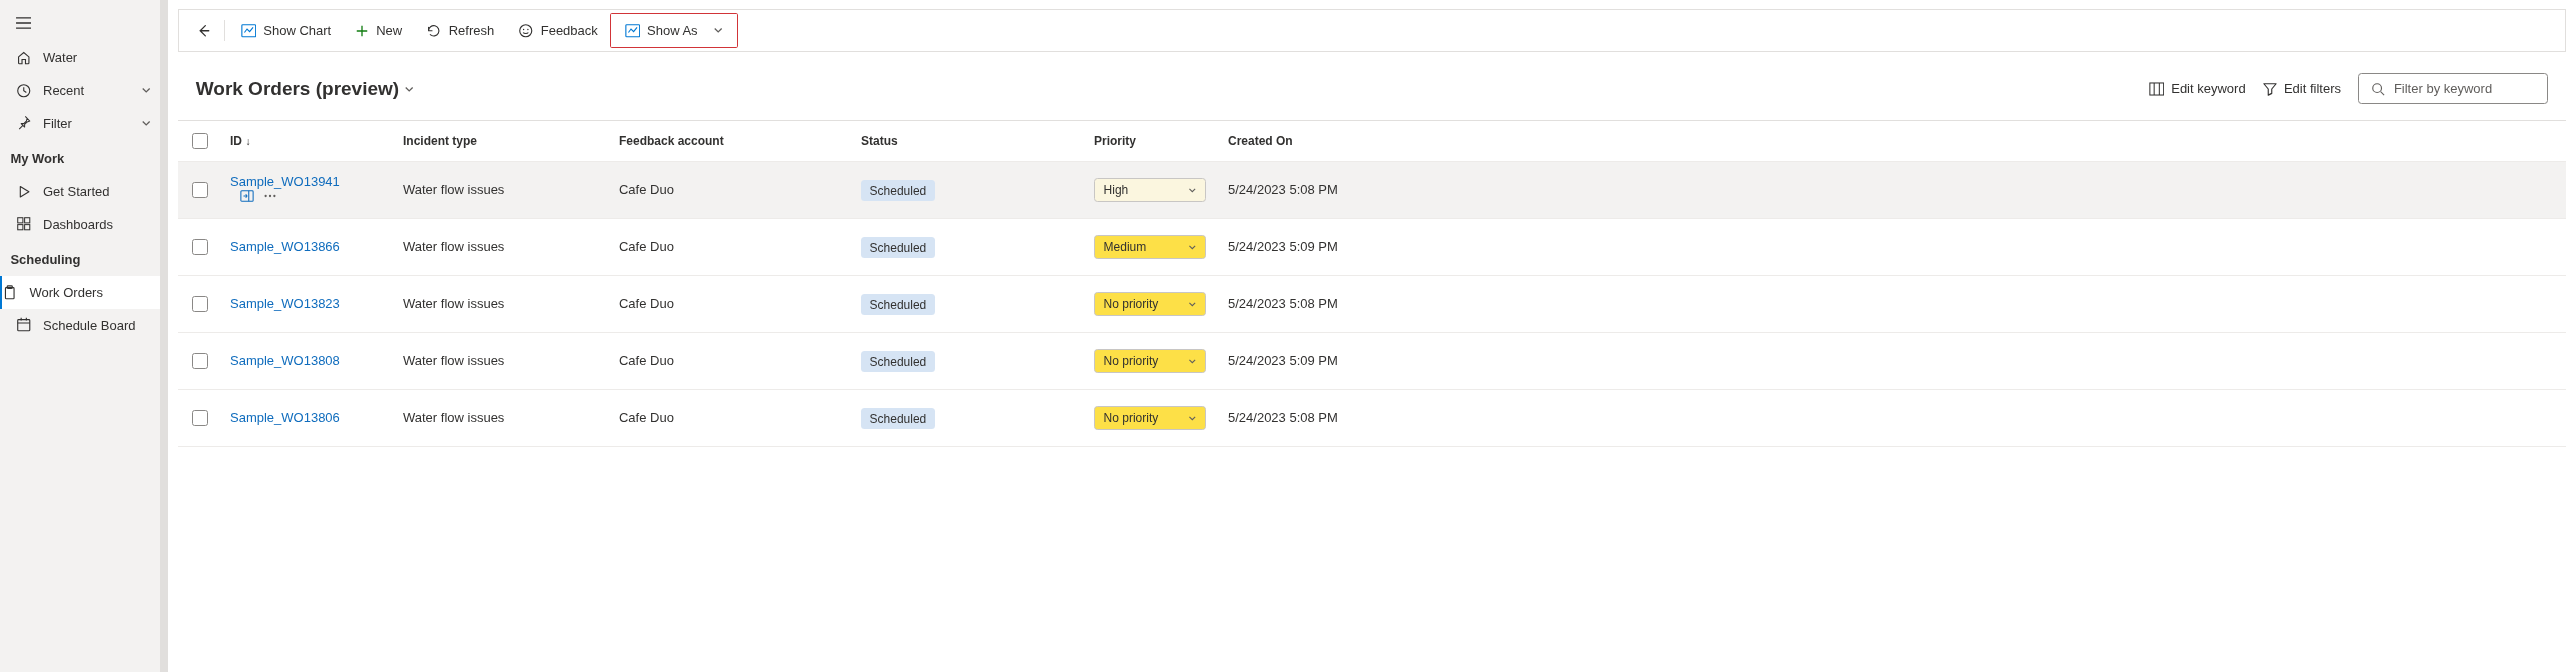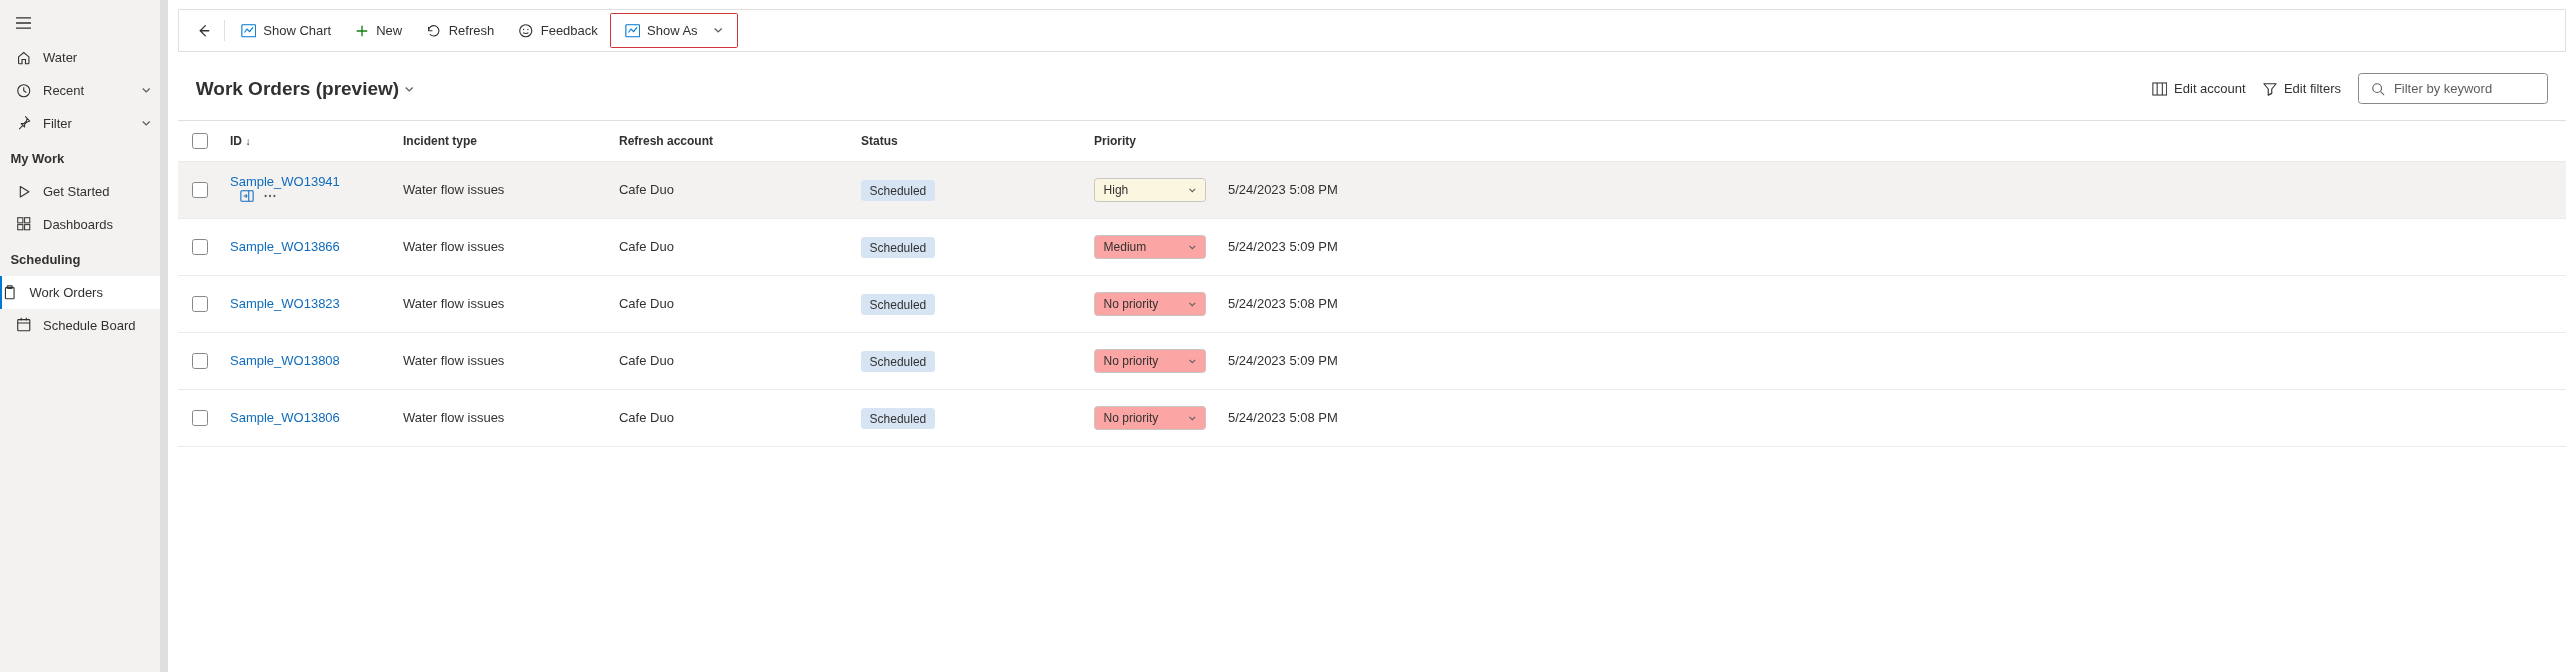--- a/index.html
+++ b/index.html
@@ -200,21 +200,21 @@
     .priority-select {
       display: flex;
       justify-content: space-between;
       align-items: center;
       border: 0.9px solid #c8c6c4;
       border-radius: 3.5px;
       padding: 4.3px 8.6px;
       width: 112px;
       font-size: 12px;
       cursor: pointer;
-      background: #fca5a5;
+      background: #fde047;
     }
     .priority-high { background: #fbf6df; }
     .sort-arrow { font-size: 10.4px; margin-left: 3.5px; }
     svg { display: block; }
   </style>
 </head>
 <body>
 
 <div class="app">
   <div class="sidebar">
@@ -376,21 +376,21 @@
         </span>
       </div>
       <div class="view-actions">
         <div class="view-action">
           <span>
             <svg width="15.5" height="14" viewBox="0 0 18 16">
                 <rect x="1" y="1" width="16" height="14" stroke="#323130" fill="none" stroke-width="1.2"></rect>
                 <path d="M6 1v14M12 1v14" stroke="#323130" stroke-width="1.2"></path>
               </svg>
           </span>
-          <span>Edit account</span>
+          <span>Edit keyword</span>
         </div>
         <div class="view-action">
           <span>
             <svg width="14" height="14" viewBox="0 0 16 16">
                 <path d="M1 2h14L10 8v5l-4 2V8L1 2z" stroke="#323130" fill="none" stroke-width="1.3" stroke-linejoin="round"></path>
               </svg>
           </span>
           <span>Edit filters</span>
         </div>
         <div class="filter-box">
@@ -405,23 +405,24 @@
       </div>
     </div>
 
     <div class="table">
       <div class="thead">
         <div class="cell c-check">
             <div class="checkbox"></div>
           </div>
         <div class="cell c-id"><span>ID</span><span class="sort-arrow">↓</span></div>
         <div class="cell c-incident">Incident type</div>
-        <div class="cell c-service">Refresh account</div>
+        <div class="cell c-service">Feedback account</div>
         <div class="cell c-status">Status</div>
         <div class="cell c-priority">Priority</div>
+        <div class="cell c-created">Created On</div>
       </div>
       <div id="tbody">
           <div class="trow hovered">
     <div class="cell c-check">
               <div class="checkbox"></div>
             </div>
     <div class="cell c-id"><span class="id-link">Sample_WO13941</span><span class="row-icons">
          <span class="row-icon">
                   <svg width="14" height="14" viewBox="0 0 16 16">
                     <rect x="1" y="2" width="14" height="12" rx="1" stroke="#0f6cbd" fill="none" stroke-width="1.2"></rect>

